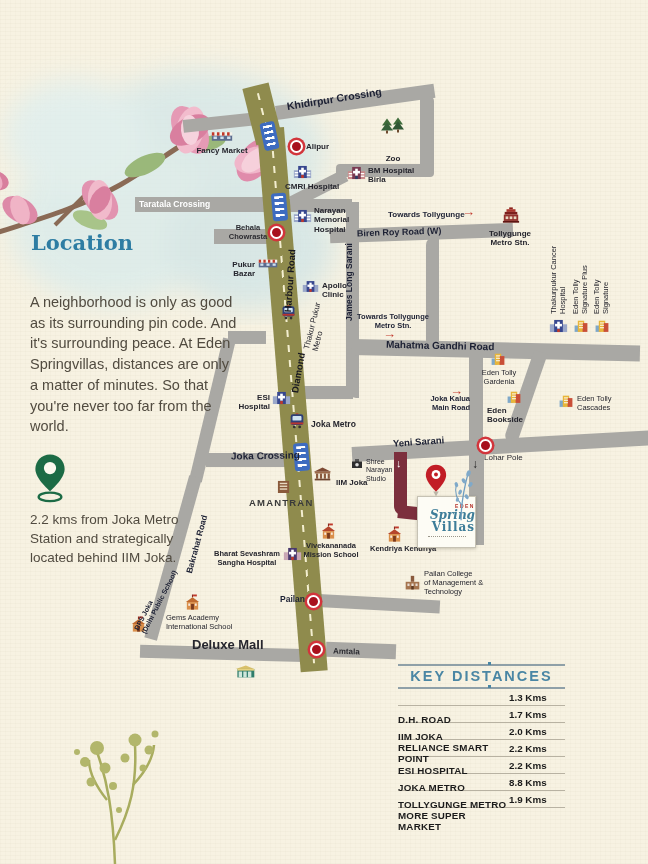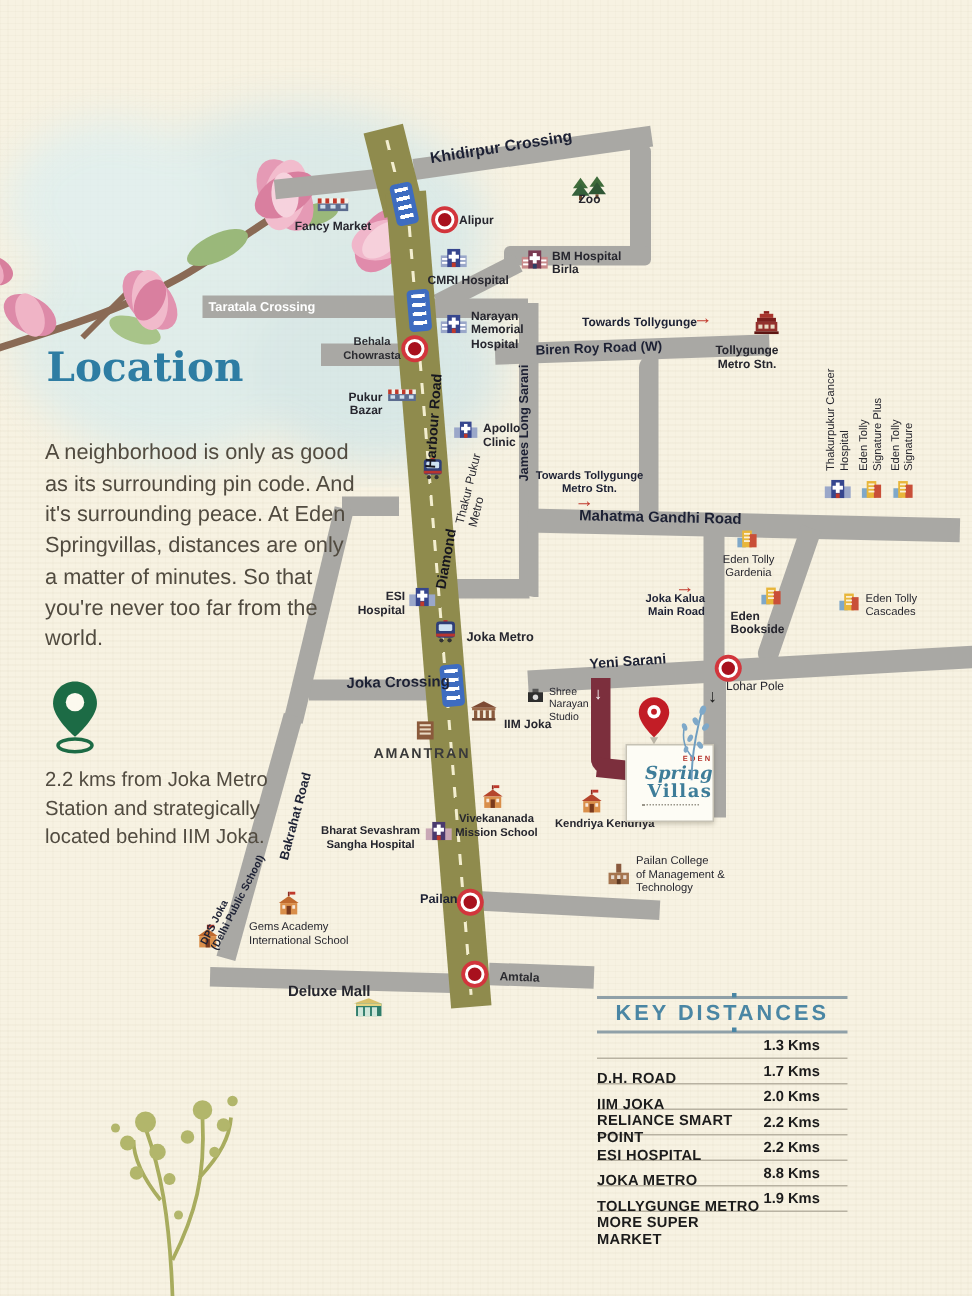--- a/index.html
+++ b/index.html
@@ -31,21 +31,21 @@
   .vlabel{transform:rotate(-90deg);transform-origin:0 0;}
   .center{text-align:center;}
   .right{text-align:right;}
   .icon{position:absolute;z-index:4;line-height:0;}
   .arrow{position:absolute;z-index:5;font-weight:bold;line-height:1;}
   .arrow.red{color:#c23a2e;font-size:13px;}
   .arrow.black{color:#1d1d1d;font-size:12px;}
   .arrow.white{color:#fff;font-size:11px;z-index:3;}
   
   .loc-head{position:absolute;left:31px;top:230px;font-family:"DejaVu Serif",serif;font-weight:bold;
-    font-size:27px;color:#2e7da3;z-index:6;}
+    font-size:21px;color:#2e7da3;z-index:6;}
   .loc-body{position:absolute;left:30px;top:292px;width:208px;font-size:14.5px;line-height:1.43;
     color:#514b40;z-index:6;}
   .loc-note{position:absolute;left:30px;top:511px;width:186px;font-size:13.5px;line-height:1.4;
     color:#514b40;z-index:6;}
   
   .kd{position:absolute;left:398px;top:664px;width:167px;z-index:6;}
   .kd-rule{height:2px;background:#8fa0a8;position:relative;}
   .kd-rule::after{content:"";position:absolute;left:54%;top:-2px;width:3px;height:3px;background:#4a86a4;}
   .kd-title{font-size:14.5px;font-weight:bold;letter-spacing:2px;color:#4a86a4;text-align:center;
     padding:2px 0 3px 0;}
@@ -509,28 +509,28 @@
         <rect x="4" y="6" width="20" height="10" fill="#2f7d6b"></rect>
         <rect x="4" y="6" width="20" height="2" fill="#e7d27f"></rect>
         <rect x="5.5" y="9" width="4" height="7" fill="#cfe6da"></rect>
         <rect x="11" y="9" width="4" height="7" fill="#cfe6da"></rect>
         <rect x="16.5" y="9" width="4" height="7" fill="#cfe6da"></rect>
       </svg>
   </div>
 
   <div class="lbl center" style="left:194px;top:146px;width:56px">Fancy Market</div>
   <div class="lbl" style="left:306px;top:142px">Alipur</div>
-  <div class="lbl center" style="left:381px;top:128px;width:24px">Zoo</div>
+  <div class="lbl center" style="left:381px;top:154px;width:24px">Zoo</div>
   <div class="lbl" style="left:285px;top:182px">CMRI Hospital</div>
   <div class="lbl" style="left:368px;top:166px">BM Hospital
 Birla</div>
   <div class="lbl" style="left:314px;top:206px">Narayan
 Memorial
 Hospital</div>
-  <div class="lbl center" style="left:472px;top:229px;width:52px">Tollygunge
+  <div class="lbl center" style="left:484px;top:229px;width:52px">Tollygunge
 Metro Stn.</div>
   <div class="lbl right" style="left:222px;top:260px;width:33px">Pukur
 Bazar</div>
   <div class="lbl" style="left:322px;top:281px">Apollo
 Clinic</div>
   <div class="lbl vlabel" style="left:302px;top:348px;font-weight:normal;transform:rotate(-76deg)">Thakur Pukur
 Metro</div>
   <div class="lbl vlabel" style="left:550px;top:314px;font-weight:normal;font-size:7.5px">Thakurpukur Cancer
 Hospital</div>
   <div class="lbl vlabel" style="left:572px;top:314px;font-weight:normal;font-size:7.5px">Eden Tolly
@@ -555,21 +555,21 @@
   <div class="lbl center" style="left:300px;top:542px;width:62px;font-size:7.5px">Vivekananada
 Mission School</div>
   <div class="lbl" style="left:370px;top:545px;font-size:7.5px">Kendriya Kendriya</div>
   <div class="lbl center" style="left:212px;top:550px;width:70px;font-size:7.5px">Bharat Sevashram
 Sangha Hospital</div>
   <div class="lbl" style="left:424px;top:570px;font-size:7.5px;font-weight:normal">Pailan College
 of Management &amp;
 Technology</div>
   <div class="lbl" style="left:166px;top:614px;font-size:7.5px;font-weight:normal">Gems Academy
 International School</div>
-  <div class="lbl" style="left:192px;top:656px;font-size:10px">Deluxe Mall</div>
+  <div class="lbl" style="left:192px;top:637px;font-size:13px">Deluxe Mall</div>
 
   <div class="icon" style="left:447px;top:466px;z-index:7">
     <svg width="30" height="56" viewBox="0 0 30 60">
       <path d="M14 58 C14 40 17 24 22 6" stroke="#6f9ec0" fill="none" stroke-width="1.4"></path>
       <path d="M15 42 C9 36 7 28 9 19" stroke="#6f9ec0" fill="none" stroke-width="1.1"></path>
       <g fill="#7fa9c9">
         <ellipse cx="22" cy="8" rx="2.2" ry="3.4" transform="rotate(20 22 8)"></ellipse>
         <ellipse cx="17" cy="16" rx="2" ry="3" transform="rotate(-30 17 16)"></ellipse>
         <ellipse cx="24" cy="20" rx="2" ry="3" transform="rotate(40 24 20)"></ellipse>
         <ellipse cx="9" cy="20" rx="1.8" ry="2.8" transform="rotate(-20 9 20)"></ellipse>

